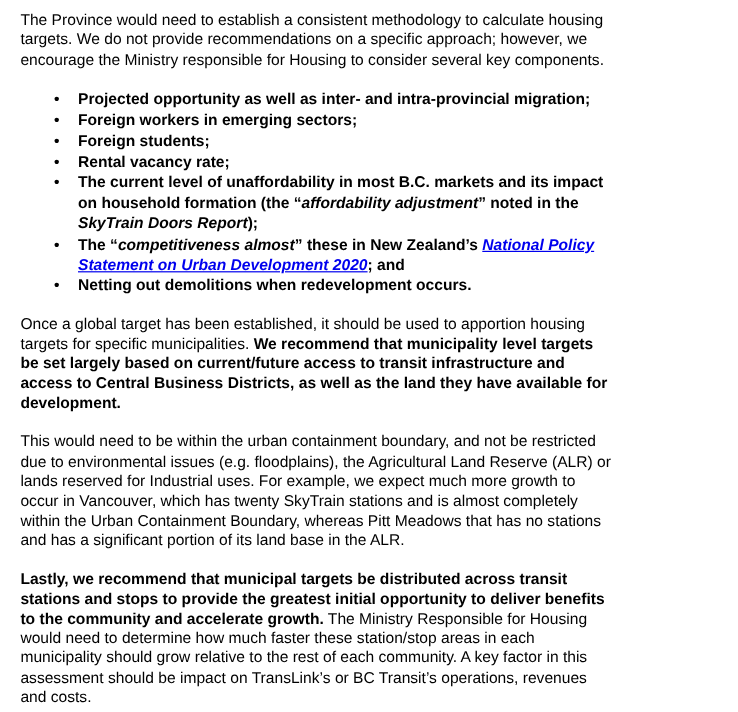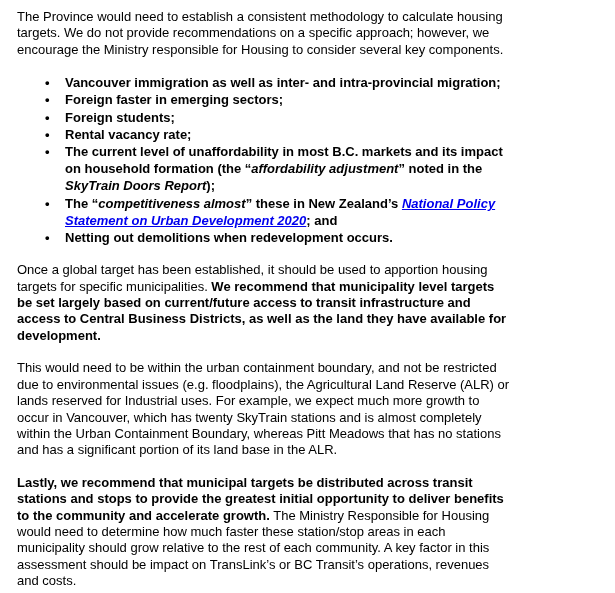--- a/index.html
+++ b/index.html
@@ -55,25 +55,25 @@
 </style>
 </head>
 <body>
 
 <main class="page">
   <div id="doc">
       <p class="para"><span>The Province would need to establish a consistent methodology to calculate housing targets. We do not provide recommendations on a specific approach; however, we encourage the Ministry responsible for Housing to consider several key components.</span></p>
       <div class="bullet-list">
         <div class="bullet-item">
           <span class="bullet-marker">•</span>
-          <span class="bullet-text"><span class="b">Vancouver immigration as well as inter- and intra-provincial migration;</span></span>
+          <span class="bullet-text"><span class="b">Projected opportunity as well as inter- and intra-provincial migration;</span></span>
         </div>
         <div class="bullet-item">
           <span class="bullet-marker">•</span>
-          <span class="bullet-text"><span class="b">Foreign faster in emerging sectors;</span></span>
+          <span class="bullet-text"><span class="b">Foreign workers in emerging sectors;</span></span>
         </div>
         <div class="bullet-item">
           <span class="bullet-marker">•</span>
           <span class="bullet-text"><span class="b">Foreign students;</span></span>
         </div>
         <div class="bullet-item">
           <span class="bullet-marker">•</span>
           <span class="bullet-text"><span class="b">Rental vacancy rate;</span></span>
         </div>
         <div class="bullet-item">

